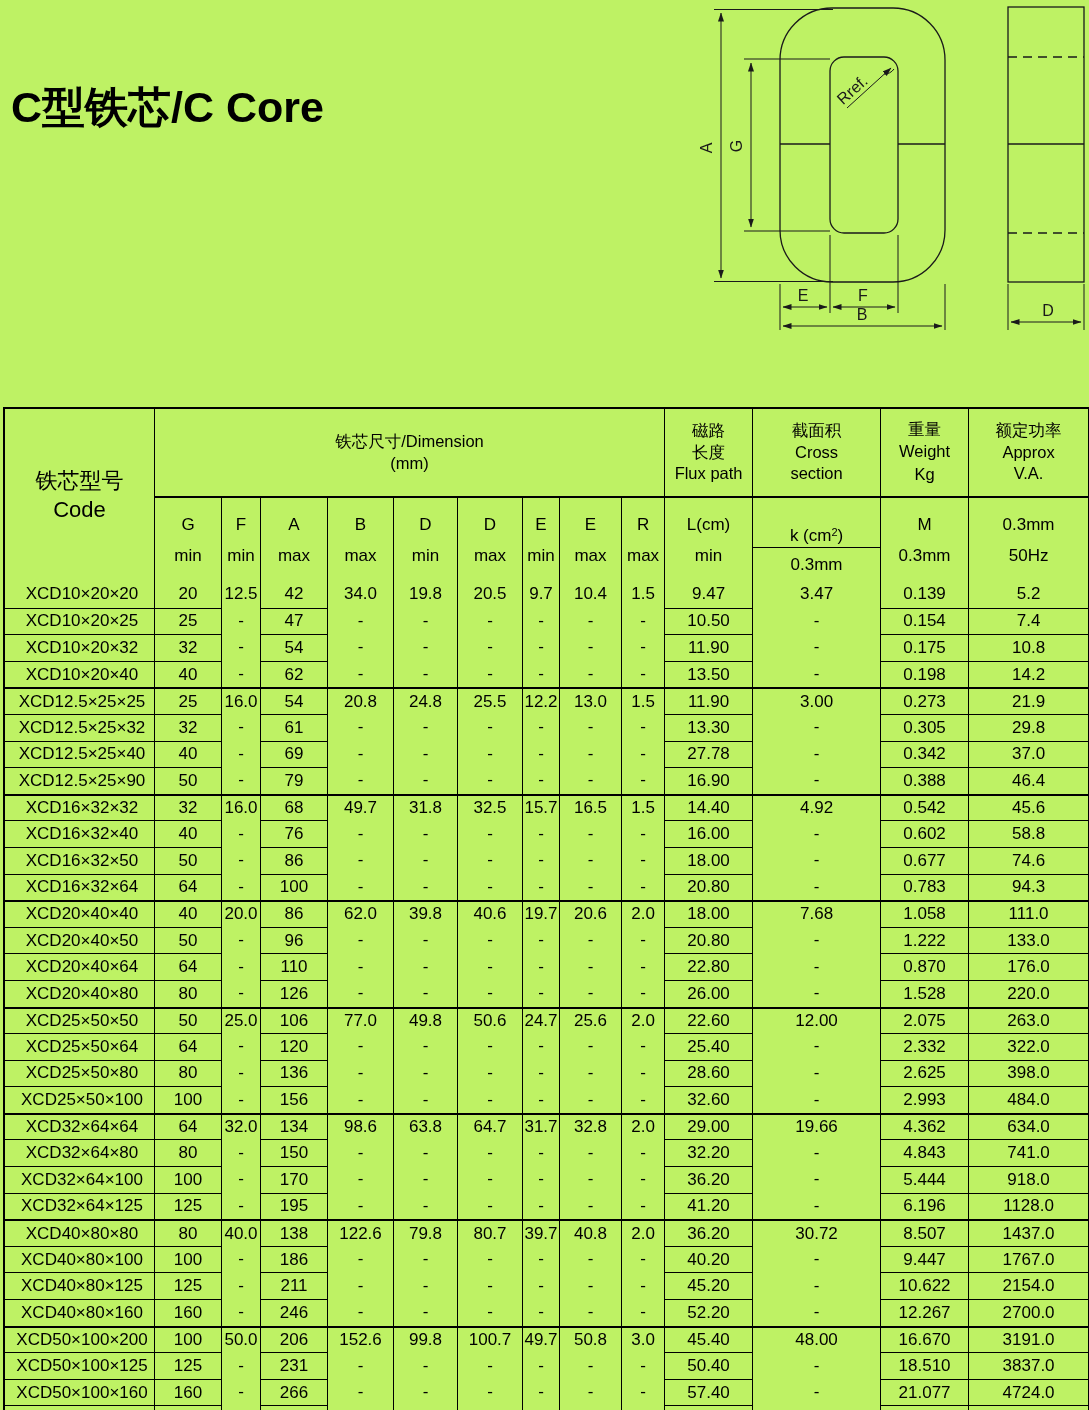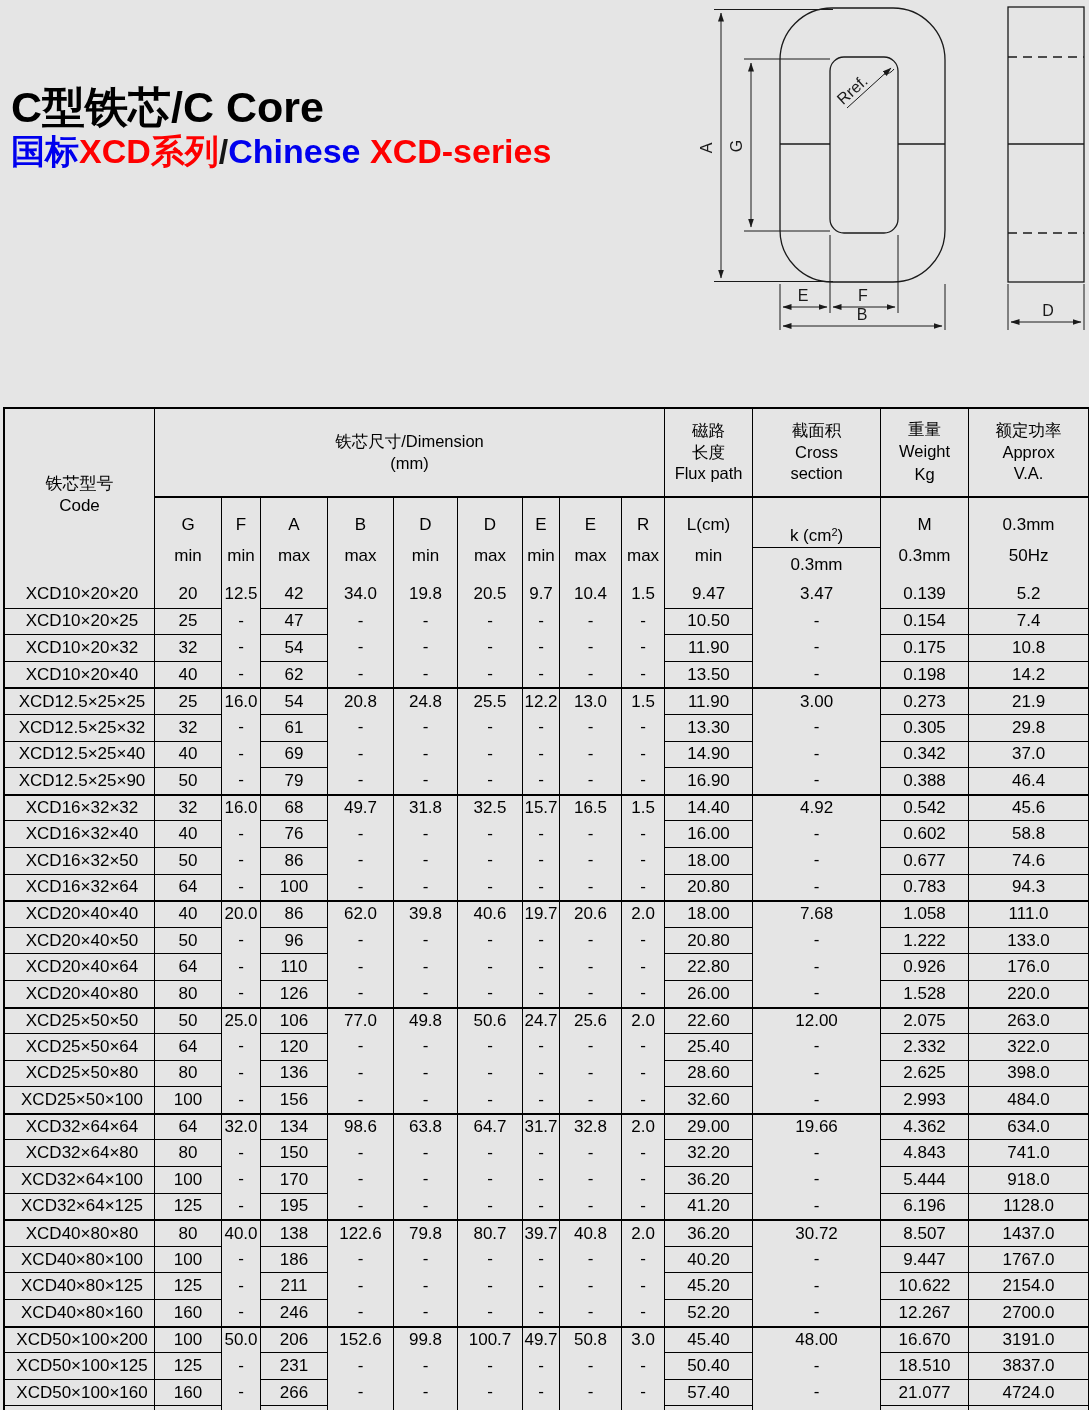--- a/index.html
+++ b/index.html
@@ -1,18 +1,18 @@
 <!DOCTYPE html>
 <html><head>
 <meta charset="utf-8">
 <style>
   html, body { margin: 0; padding: 0; background: #fff; }
   .page {
     position: relative; width: 1089px; height: 1410px;
-    background: #e5e5e5; overflow: hidden;
+    background: #bef264; overflow: hidden;
     font-family: "Liberation Sans", sans-serif; color: #000;
   }
   
   .titles { position: absolute; left: 11px; top: 84px; }
   .titles h1 { margin: 0; font-size: 43px; line-height: 1.1; font-weight: bold; letter-spacing: 0; }
   .titles h2 { margin: 2px 0 0 0; font-size: 34px; line-height: 1.1; font-weight: bold; }
   
   .diagram { position: absolute; left: 685px; top: 0; }
   .diagram path, .diagram line, .diagram rect { fill: none; stroke: #1a1a1a; }
   .diagram text { fill: #1a1a1a; font-size: 16px; font-family: "Liberation Sans", sans-serif; }
@@ -24,42 +24,41 @@
   table.spec { table-layout: fixed; border-collapse: separate; border-spacing: 0;
                border: 2px solid #000; width: 1083px; }
   th, td { box-sizing: border-box; text-align: center; vertical-align: middle;
            font-weight: normal; padding: 0; overflow: hidden; }
   thead th { border-left: 1px solid #000; font-size: 16.5px; line-height: 1.32; }
   thead tr.toprow th:first-child { border-left: none; }
   thead tr.toprow th { height: 87px; }
   thead tr.subrow th { border-top: 2px solid #000; }
   thead .cellline { height: 31px; line-height: 31px; font-size: 17px; }
   thead .kg { margin-top: 2px; }
-  thead .codecell div { font-size: 17px; }
+  thead .codecell div { font-size: 22px; }
   .k-split .ktop { height: 29px; line-height: 29px; font-size: 17px; margin-top: 20px; }
   .k-split .kbot { height: 33px; line-height: 33px; font-size: 17px; border-top: 1px solid #000; }
   .k-split sup { font-size: 11px; vertical-align: 5px; }
   tbody td { border-left: 1px solid #000; height: 26.6px; font-size: 17px; }
   tbody td.c0 { border-left: none; text-align: center; padding-left: 5px; }
   
   tbody td.c0, tbody td.c1, tbody td.c3, tbody td.c10, tbody td.c12, tbody td.c13 {
     border-top: 1px solid #000; }
   tbody tr:first-child td { border-top: none; }
   
   tbody tr.gstart td { border-top: 2px solid #000; }
   tbody tr.gstart:first-child td { border-top: none; }
 </style>
 </head>
 <body>
 
 <div class="page">
 
   <div class="titles">
     <h1>C型铁芯/C Core</h1>
-    <h2><span style="color: rgb(0, 0, 238);">国标</span><span style="color: rgb(254, 0, 0);">XCD系列</span><span style="color: rgb(21, 21, 21);">/</span><span style="color: rgb(0, 0, 238);">Chinese</span><span style="color: rgb(254, 0, 0);"> XCD-series</span></h2>
   </div>
 
   <svg class="diagram" width="404" height="345" viewBox="685 0 404 345">
     <defs>
       <marker id="ae" markerWidth="10" markerHeight="8" refX="8.5" refY="3" orient="auto" markerUnits="userSpaceOnUse">
         <path d="M0,0 L9,3 L0,6 Z"></path>
       </marker>
       <marker id="as" markerWidth="10" markerHeight="8" refX="0.5" refY="3" orient="auto" markerUnits="userSpaceOnUse">
         <path d="M9,0 L0,3 L9,6 Z"></path>
       </marker>
@@ -315,21 +314,21 @@
             <td class="c0">XCD12.5×25×40</td>
             <td class="c1">40</td>
             <td class="c2">-</td>
             <td class="c3">69</td>
             <td class="c4">-</td>
             <td class="c5">-</td>
             <td class="c6">-</td>
             <td class="c7">-</td>
             <td class="c8">-</td>
             <td class="c9">-</td>
-            <td class="c10">14.90</td>
+            <td class="c10">27.78</td>
             <td class="c11">-</td>
             <td class="c12">0.342</td>
             <td class="c13">37.0</td>
           </tr>
           <tr>
             <td class="c0">XCD12.5×25×90</td>
             <td class="c1">50</td>
             <td class="c2">-</td>
             <td class="c3">79</td>
             <td class="c4">-</td>
@@ -445,21 +444,21 @@
             <td class="c2">-</td>
             <td class="c3">110</td>
             <td class="c4">-</td>
             <td class="c5">-</td>
             <td class="c6">-</td>
             <td class="c7">-</td>
             <td class="c8">-</td>
             <td class="c9">-</td>
             <td class="c10">22.80</td>
             <td class="c11">-</td>
-            <td class="c12">0.926</td>
+            <td class="c12">0.870</td>
             <td class="c13">176.0</td>
           </tr>
           <tr>
             <td class="c0">XCD20×40×80</td>
             <td class="c1">80</td>
             <td class="c2">-</td>
             <td class="c3">126</td>
             <td class="c4">-</td>
             <td class="c5">-</td>
             <td class="c6">-</td>

